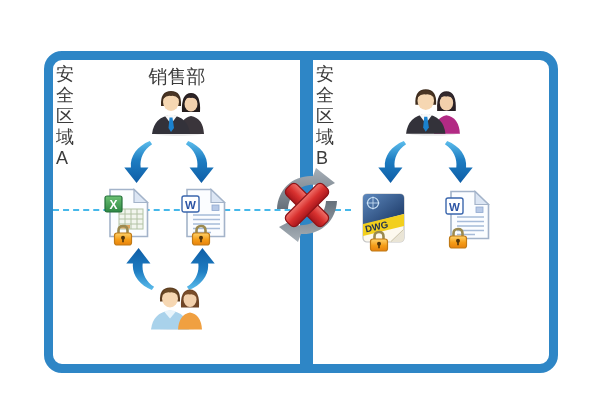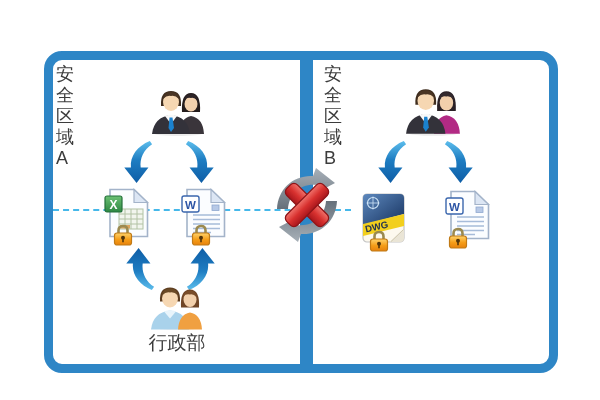--- a/index.html
+++ b/index.html
@@ -60,20 +60,21 @@
       <path id="swoosh" d="M30.5 1 C 17 6.5 8.5 17.5 9.8 30 L 2.5 30 L 16 47 L 29 30 L 20.5 30 C 19.3 20.5 23.5 10.5 33 4.5 Z" fill="url(#arrowGrad)"></path>
     </defs>
   </svg>
 
   <div class="abs outer-box"></div>
   <div class="abs divider"></div>
   <div class="abs dashed-line"></div>
 
   <div class="abs vlabel" style="left:56px;top:64px;">安全区域A</div>
 
+  <div class="abs dept-label" style="left:137px;top:64px;">销售部</div>
 
   <svg class="abs icon" style="left:150px;top:88px;" width="56" height="48" viewBox="0 0 56 48">
     <ellipse cx="28" cy="45.5" rx="24" ry="2.5" fill="rgba(0,0,0,0.08)"></ellipse>
     <path d="M32 24 Q31 5 41 5 Q51 5 50 24 Z" fill="#241c1c"></path>
     <ellipse cx="41" cy="16" rx="6.5" ry="7.5" fill="#f2d0ac"></ellipse>
     <path d="M34 12 Q35 6 41 6 Q47 6 48 13 Q44 9 41 10 Q37 9 34 12 Z" fill="#2c2326"></path>
     <path d="M29 46 Q30 30 41 28 Q53 30 54 46 Z" fill="#3a353b"></path>
     <path d="M11 18 Q10 3 21 3 Q32 3 31 18 Z" fill="#3f2d1e"></path>
     <ellipse cx="21" cy="14" rx="8" ry="9" fill="#f6d7b2"></ellipse>
     <path d="M13 11 Q14 4 21 4 Q28 4 29 11 Q25 7 21 8 Q17 7 13 11 Z" fill="#4a3524"></path>
@@ -133,23 +134,22 @@
     <ellipse cx="20" cy="13" rx="8" ry="9" fill="#f6d7b2"></ellipse>
     <path d="M12 10 Q13 3 20 3 Q27 3 28 10 Q24 6 20 7 Q16 6 12 10 Z" fill="#6b4a26"></path>
     <path d="M1 44 Q3 27 20 25 Q37 27 39 44 Z" fill="#a9d2eb"></path>
     <path d="M14 26 L20 33 L26 26 Q20 23.5 14 26 Z" fill="#e8f4fb"></path>
     <path d="M31 22 Q30 4 40 4 Q50 4 49 22 Z" fill="#6f4526"></path>
     <ellipse cx="40" cy="14" rx="6.5" ry="7.5" fill="#f2d0ac"></ellipse>
     <path d="M33 11 Q34 5 40 5 Q46 5 47 12 Q43 8 40 9 Q36 8 33 11 Z" fill="#7a4e2a"></path>
     <path d="M28 44 Q29 29 40 27 Q51 29 52 44 Z" fill="#f0a041"></path>
   </svg>
 
-  <div class="abs dept-label" style="left:137px;top:330px;">行政部</div>
-
-  <div class="abs vlabel" style="left:316px;top:64px;margin-left:8px;">安全区域B</div>
+
+  <div class="abs vlabel" style="left:316px;top:64px;">安全区域B</div>
 
 
   <svg class="abs icon" style="left:404px;top:86px;" width="58" height="50" viewBox="0 0 56 48">
     <ellipse cx="28" cy="45.5" rx="24" ry="2.5" fill="rgba(0,0,0,0.08)"></ellipse>
     <path d="M32 24 Q31 5 41 5 Q51 5 50 24 Z" fill="#2a2126"></path>
     <ellipse cx="41" cy="16" rx="6.5" ry="7.5" fill="#f2d0ac"></ellipse>
     <path d="M34 12 Q35 6 41 6 Q47 6 48 13 Q44 9 41 10 Q37 9 34 12 Z" fill="#342a2e"></path>
     <path d="M29 46 Q30 30 41 28 Q53 30 54 46 Z" fill="#b22a84"></path>
     <path d="M11 18 Q10 3 21 3 Q32 3 31 18 Z" fill="#3f2d1e"></path>
     <ellipse cx="21" cy="14" rx="8" ry="9" fill="#f6d7b2"></ellipse>

